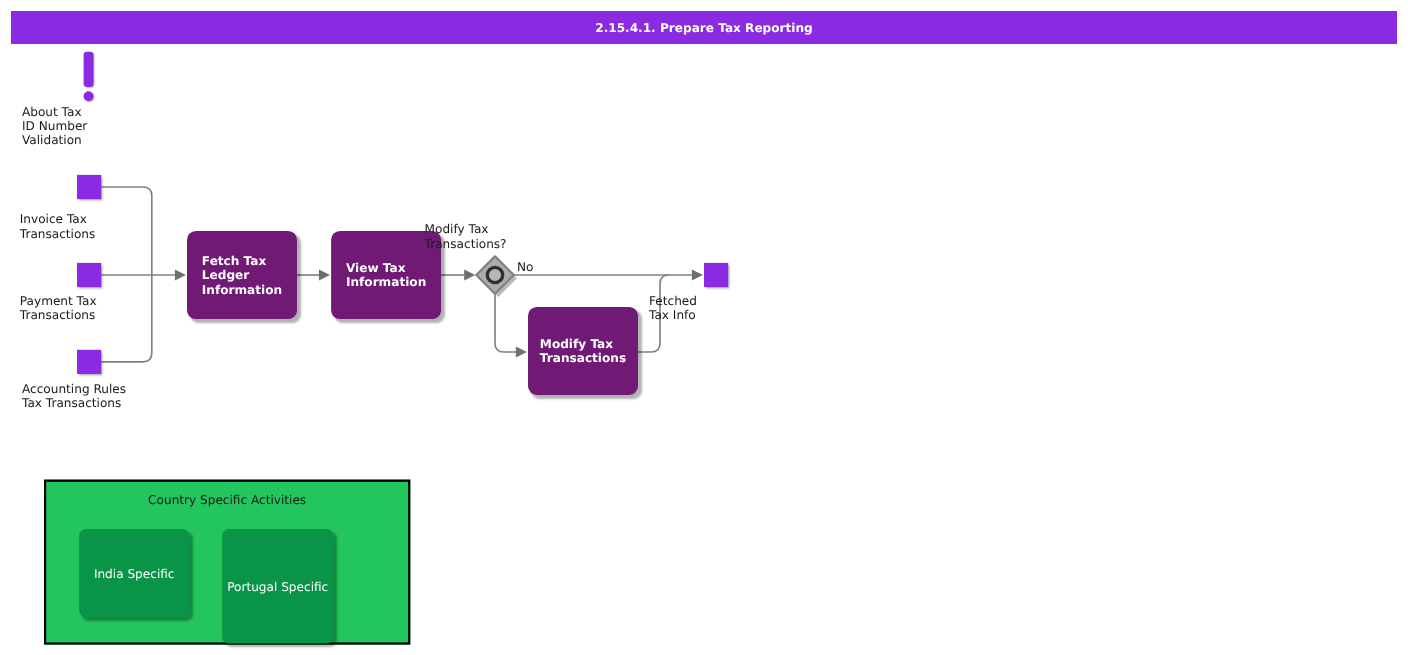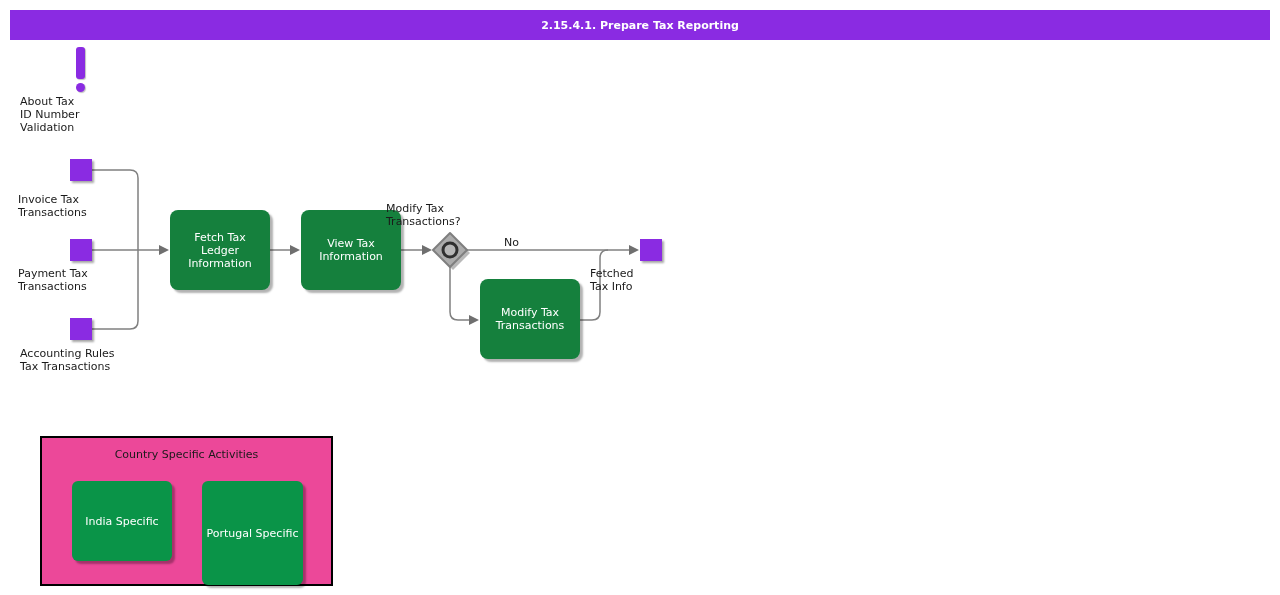--- a/index.html
+++ b/index.html
@@ -15,55 +15,55 @@
   }
   
   #connectors{position:absolute;left:0;top:0;width:1280px;height:595px;z-index:1;}
   
   .event-sq{
     position:absolute;width:22px;height:22px;background:#8A2BE2;
     box-shadow:2px 2px 2px rgba(0,0,0,0.35);z-index:2;
   }
   
   .activity{
-    position:absolute;background:#15803d;border-radius:8px;color:#ffffff;
-    display:flex;align-items:center;justify-content:center;text-align:center;
+    position:absolute;background:#701a75;border-radius:8px;color:#ffffff;
+    display:flex;align-items:center;justify-content:center;text-align:left;
     font-size:11px;line-height:13px;white-space:pre-line;
-    box-shadow:3px 3px 2px rgba(0,0,0,0.30);z-index:2;
+    box-shadow:3px 3px 2px rgba(0,0,0,0.30);z-index:2;font-weight:bold;
   }
   
   .lbl{
     position:absolute;font-size:11px;line-height:13px;color:#1a1a1a;
     text-align:left;white-space:pre-line;z-index:2;
   }
   
   .excl-bar{
     position:absolute;left:76px;top:47px;width:9px;height:32px;background:#8A2BE2;
     border-radius:3px;box-shadow:1px 1px 1px rgba(0,0,0,0.25);z-index:2;
   }
   .excl-dot{
     position:absolute;left:76px;top:83px;width:9px;height:9px;background:#8A2BE2;
     border-radius:50%;box-shadow:1px 1px 1px rgba(0,0,0,0.25);z-index:2;
   }
   
   .country-panel{
     position:absolute;left:40px;top:436px;width:289px;height:146px;
-    border:2px solid #000000;background:#ec4899;z-index:2;
+    border:2px solid #000000;background:#22c55e;z-index:2;padding-left:40px;
   }
   .country-title{
     position:absolute;left:0;top:10px;width:100%;text-align:center;
     font-size:11px;color:#1a1a1a;
   }
   .country-box{
     position:absolute;background:#0A9448;border-radius:6px;color:#ffffff;
     display:flex;align-items:center;justify-content:center;text-align:right;
     font-size:11px;box-shadow:3px 3px 2px rgba(0,0,0,0.30);
   }
   .no-lbl{
-    position:absolute;left:470px;top:236px;font-size:11px;color:#1a1a1a;z-index:2;margin-left:34px;
+    position:absolute;left:470px;top:236px;font-size:11px;color:#1a1a1a;z-index:2;
   }
 </style>
 </head>
 <body>
 
 <div id="canvas">
 
   <div class="title-bar">
     <span>2.15.4.1. Prepare Tax Reporting</span>
   </div>

